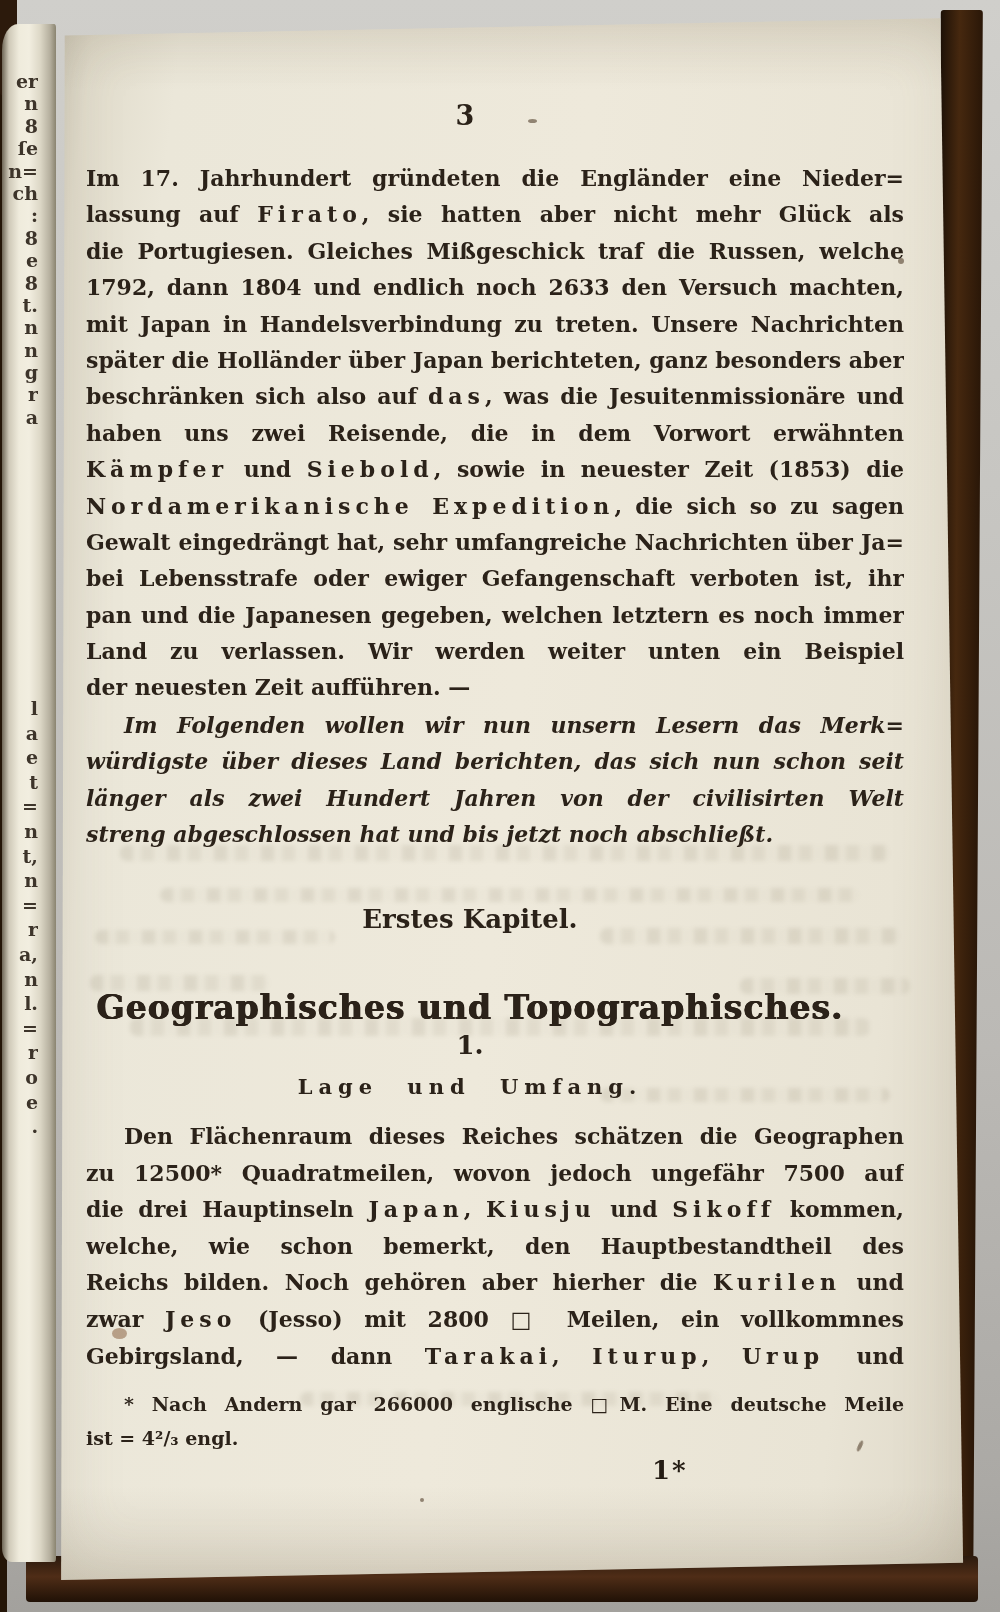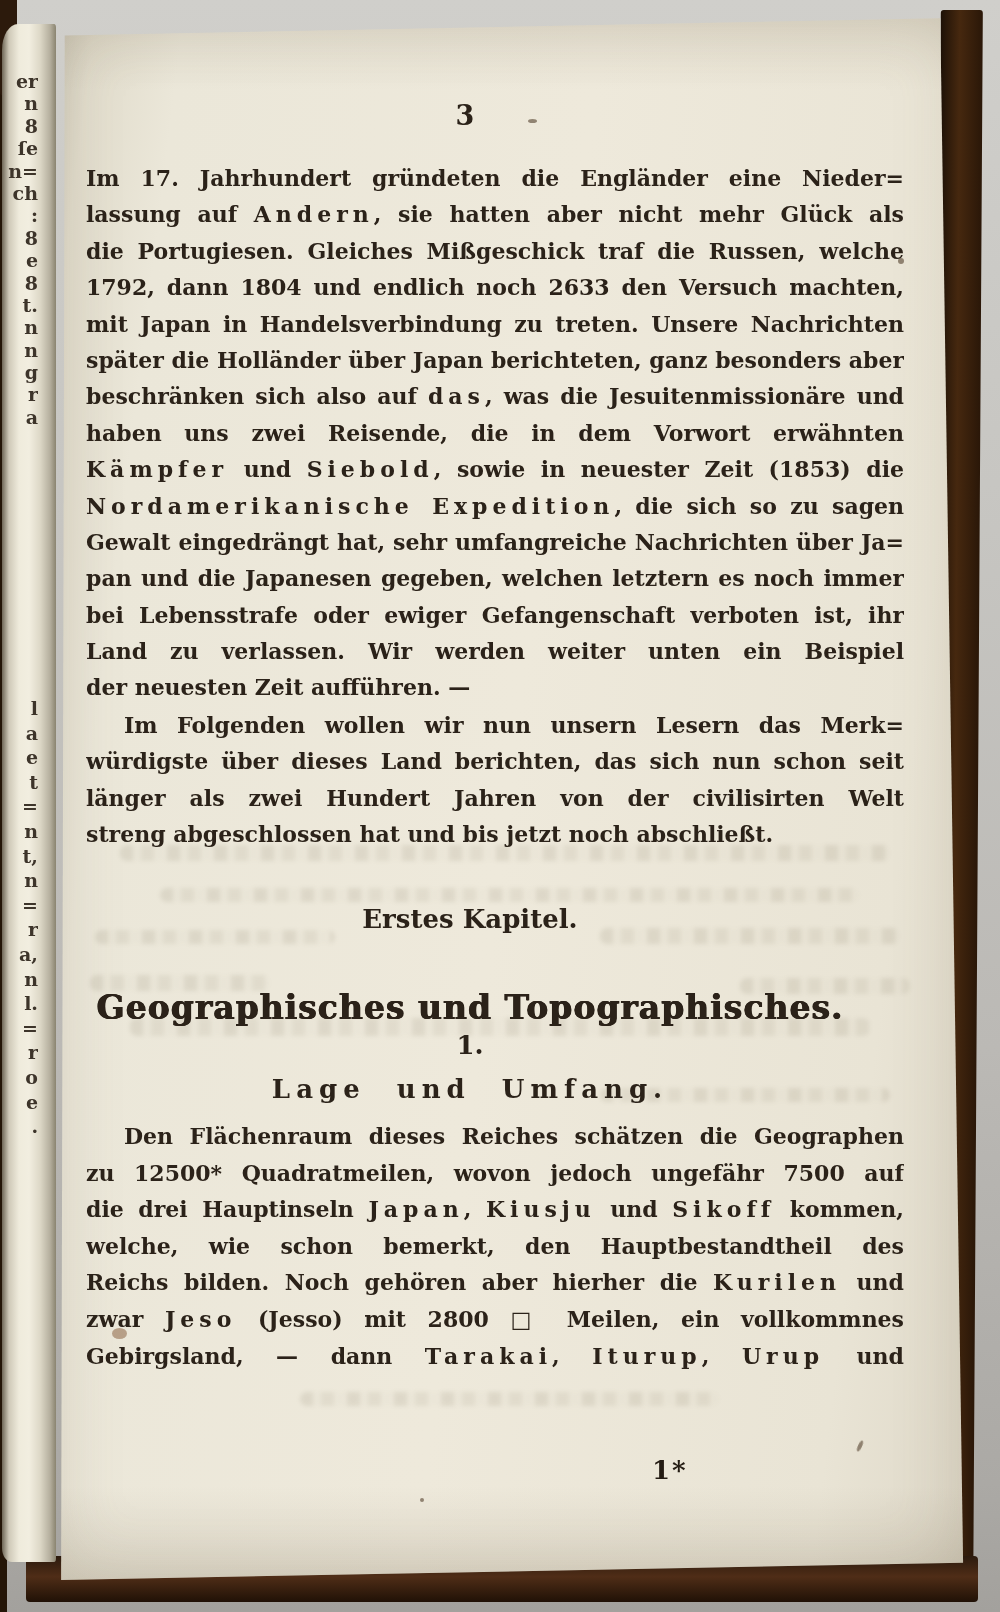--- a/index.html
+++ b/index.html
@@ -40,22 +40,22 @@
   .block{position:absolute;left:86px;width:818px;font-size:22px;font-weight:bold;}
   .block .line{height:36.4px;line-height:36.4px;text-align:justify;text-align-last:justify;overflow:hidden;}
   .block .line.last{text-align-last:left;}
   .block .line.ind{text-indent:38px;}
   .sp{letter-spacing:5px;}
   .centerblock{position:absolute;left:61px;width:818px;text-align:center;font-weight:bold;}
   .kicker{top:904px;font-size:26px;}
   .title{top:988px;font-size:33px;letter-spacing:1px;
     text-shadow:0.6px 0 0 currentColor,-0.4px 0 0 currentColor;}
   .secnum{top:1030px;font-size:26px;}
-  .sectitle{top:1074px;font-size:26px;letter-spacing:6px;word-spacing:16px;}
-  .p1{top:160px;} .p2{top:707px;} .p3{top:1118px;}
+  .sectitle{top:1074px;font-size:21px;letter-spacing:6px;word-spacing:16px;}
+  .p1{top:160px;} .p2{top:707px;font-style:italic;} .p3{top:1118px;}
   .p3 .line{height:36.6px;line-height:36.6px;}
   .fn{top:1388px;font-size:19px;}
   .fn .line{height:33.5px;line-height:33.5px;}
   .sig{position:absolute;left:652px;top:1455px;font-size:26px;font-weight:bold;letter-spacing:2px;color:#241c13;}
   
   .ghost{position:absolute;border-radius:7px;opacity:.5;filter:blur(2.2px);
     background:repeating-linear-gradient(90deg,rgba(105,95,70,.24) 0 13px,rgba(105,95,70,.04) 13px 21px,rgba(105,95,70,.18) 21px 34px,rgba(105,95,70,.03) 34px 47px);}
   .speck{position:absolute;border-radius:50%;background:rgba(70,50,30,.55);filter:blur(.6px);}
 </style>
 </head>
@@ -129,32 +129,32 @@
     <div class="speck" style="left:898px;top:258px;width:6px;height:6px;"></div>
     <div class="speck" style="left:112px;top:1328px;width:15px;height:11px;background:rgba(120,70,35,.45);"></div>
     <div class="speck" style="left:858px;top:1440px;width:4px;height:12px;transform:rotate(25deg);"></div>
     <div class="speck" style="left:420px;top:1498px;width:4px;height:4px;"></div>
 
     <div class="pagenum">3</div>
 
     <div class="block p1">
 
     <div class="line">Im 17. Jahrhundert gründeten die Engländer eine Nieder=</div>
-        <div class="line"><span>lassung auf </span><span class="sp">Andern</span><span>, sie hatten aber nicht mehr Glück als</span></div>
+        <div class="line"><span>lassung auf </span><span class="sp">Firato</span><span>, sie hatten aber nicht mehr Glück als</span></div>
         <div class="line">die Portugiesen. Gleiches Mißgeschick traf die Russen, welche</div>
         <div class="line">1792, dann 1804 und endlich noch 2633 den Versuch machten,</div>
         <div class="line">mit Japan in Handelsverbindung zu treten. Unsere Nachrichten</div>
         <div class="line">später die Holländer über Japan berichteten, ganz besonders aber</div>
         <div class="line"><span>beschränken sich also auf </span><span class="sp">das</span><span>, was die Jesuitenmissionäre und</span></div>
         <div class="line">haben uns zwei Reisende, die in dem Vorwort erwähnten</div>
         <div class="line"><span class="sp">Kämpfer</span><span> und </span><span class="sp">Siebold</span><span>, sowie in neuester Zeit (1853) die</span></div>
         <div class="line"><span class="sp">Nordamerikanische Expedition</span><span>, die sich so zu sagen mit</span></div>
         <div class="line">Gewalt eingedrängt hat, sehr umfangreiche Nachrichten über Ja=</div>
+        <div class="line">bei Lebensstrafe oder ewiger Gefangenschaft verboten ist, ihr</div>
         <div class="line">pan und die Japanesen gegeben, welchen letztern es noch immer</div>
-        <div class="line">bei Lebensstrafe oder ewiger Gefangenschaft verboten ist, ihr</div>
         <div class="line">Land zu verlassen. Wir werden weiter unten ein Beispiel</div>
         <div class="line last">der neuesten Zeit aufführen. —</div>
       </div>
 
     <div class="block p2">
 
     <div class="line ind">Im Folgenden wollen wir nun unsern Lesern das Merk=</div>
         <div class="line">würdigste über dieses Land berichten, das sich nun schon seit</div>
         <div class="line">länger als zwei Hundert Jahren von der civilisirten Welt</div>
         <div class="line last">streng abgeschlossen hat und bis jetzt noch abschließt.</div>
@@ -169,17 +169,22 @@
 
     <div class="line ind">Den Flächenraum dieses Reiches schätzen die Geographen</div>
         <div class="line">zu 12500* Quadratmeilen, wovon jedoch ungefähr 7500 auf</div>
         <div class="line"><span>die drei Hauptinseln </span><span class="sp">Japan</span><span>, </span><span class="sp">Kiusju</span><span> und </span><span class="sp">Sikoff</span><span> kommen,</span></div>
         <div class="line">welche, wie schon bemerkt, den Hauptbestandtheil des japanischen</div>
         <div class="line"><span>Reichs bilden. Noch gehören aber hierher die </span><span class="sp">Kurilen</span><span> und</span></div>
         <div class="line"><span>zwar </span><span class="sp">Jeso</span><span> (Jesso) mit 2800 □ Meilen, ein vollkommnes</span></div>
         <div class="line"><span>Gebirgsland, — dann </span><span class="sp">Tarakai</span><span>, </span><span class="sp">Iturup</span><span>, </span><span class="sp">Urup</span><span> und</span></div>
       </div>
 
+    <div class="block fn">
+
+    <div class="line ind">* Nach Andern gar 266000 englische □M. Eine deutsche Meile</div>
+        <div class="line last">ist = 4²/₃ engl.</div>
+      </div>
 
     <div class="sig">1*</div>
 
   </div>
 </div>
 
 </body></html>

